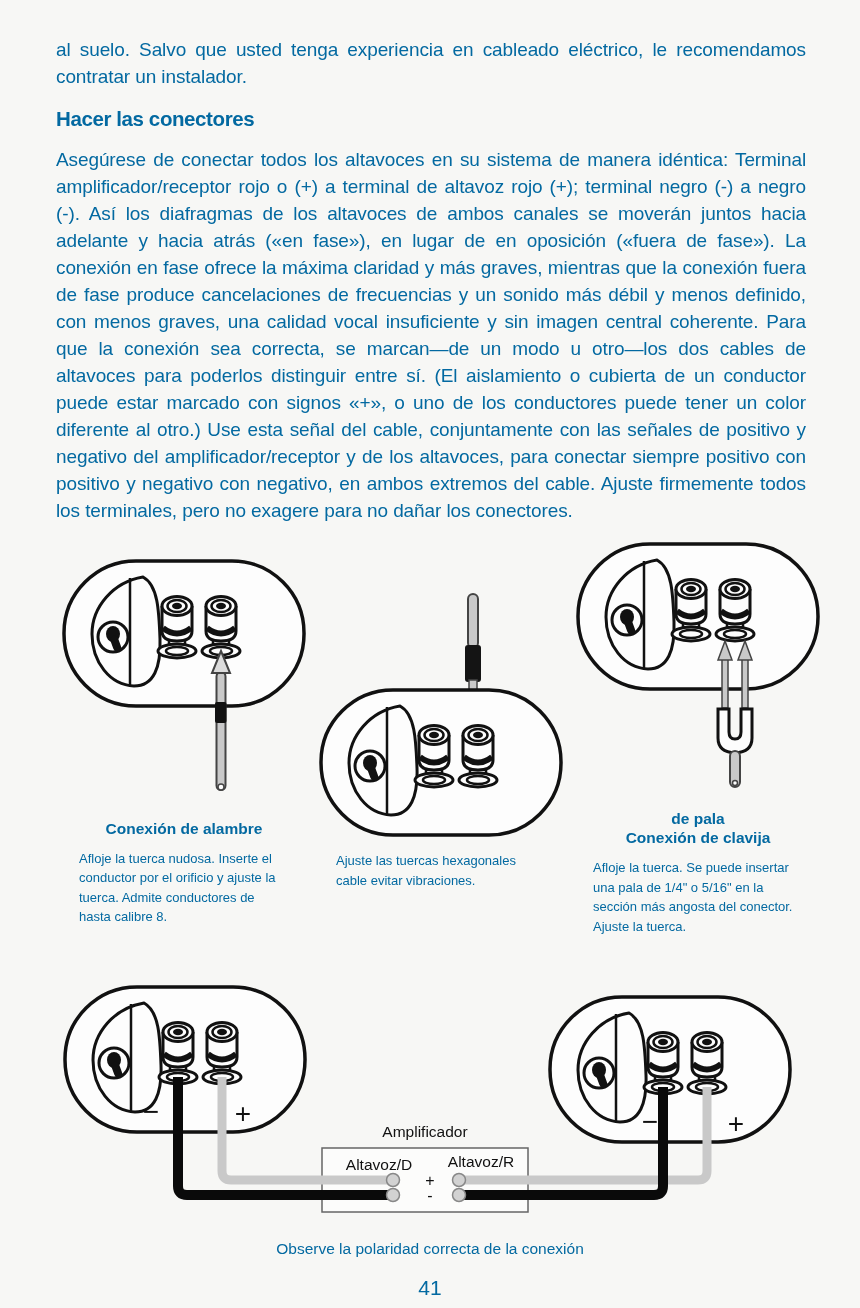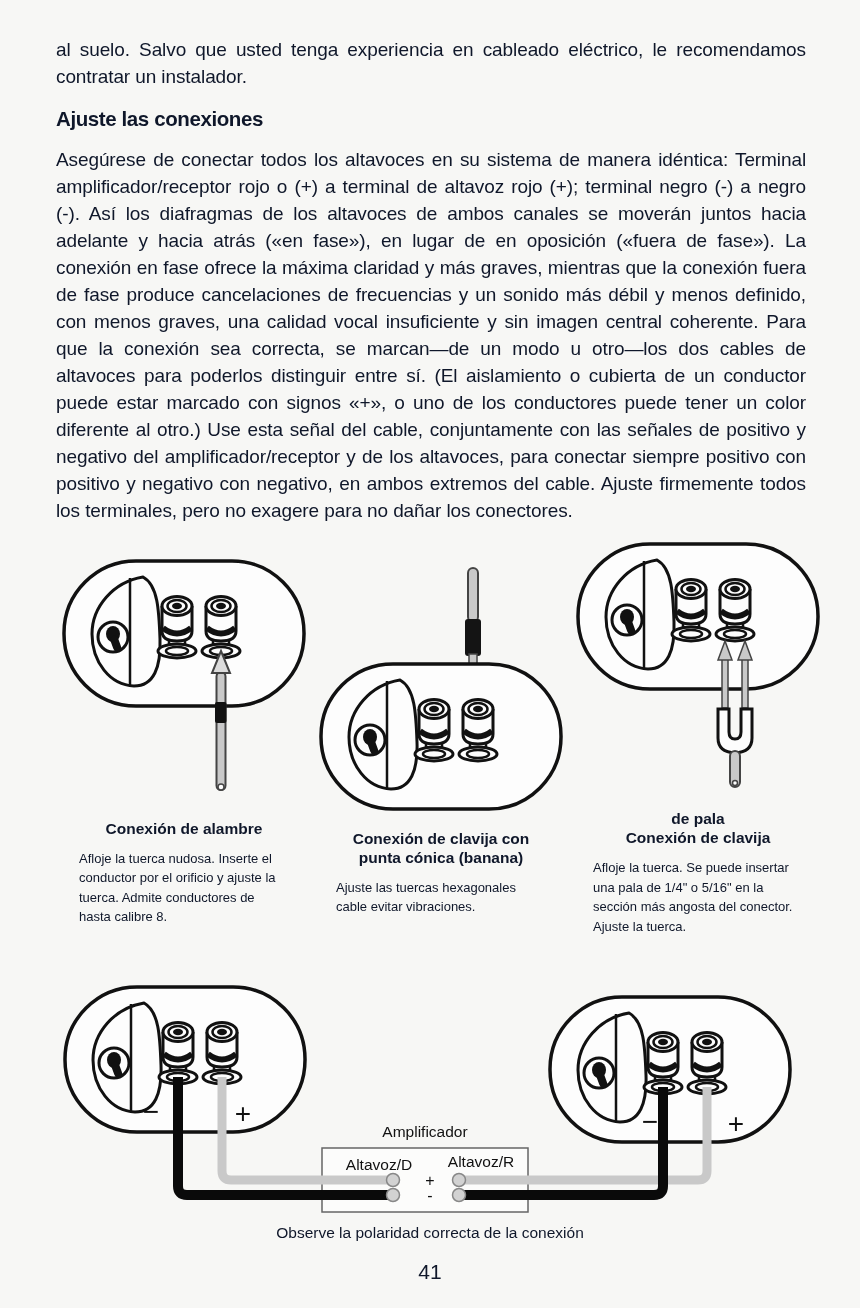--- a/index.html
+++ b/index.html
@@ -1,18 +1,18 @@
 <!DOCTYPE html>
 <html><head>
 <meta charset="utf-8">
 <style>
   html,body { margin:0; padding:0; background:#efefee; }
   .page {
     width:860px; height:1308px; box-sizing:border-box;
-    background:#f7f7f5; color:#0f172a;
+    background:#f7f7f5; color:#0369a1;
     font-family:"Liberation Sans","DejaVu Sans",sans-serif;
     position:relative; overflow:hidden;
     padding-top:36px;
   }
   .copy { padding:0 54px 0 56px; }
   .intro, .body-text {
     font-size:19px; line-height:27px; text-align:justify;
     letter-spacing:-0.1px; margin:0;
   }
   .heading {
@@ -21,21 +21,21 @@
   }
   .figures-row { display:flex; gap:5px; padding:0 34px 0 58px; margin-top:14px;align-items:center; }
   .fig-col { width:252px; }
   .fig-area { height:256px; display:flex; align-items:flex-end; justify-content:center; }
   .fig-caption { text-align:center; font-weight:bold; font-size:15.5px; line-height:19px; margin-top:15px; }
   .fig-caption span { display:block; }
   .fig-desc { font-size:13px; line-height:19.5px; margin-top:11px; padding:0 26px 0 21px; }
   .fig-desc p { margin:0 0 10px 0; }
   .wiring { margin-top:34px; }
   .wiring svg { display:block; }
-  .wiring-caption { text-align:center; font-size:15.5px; margin:4px 0 0 0; }
+  .wiring-caption { text-align:center; font-size:15.5px; margin:20px 0 0 0; }
   .page-number { text-align:center; font-size:21px; margin:18px 0 0 0; }
   svg text { font-family:"Liberation Sans","DejaVu Sans",sans-serif; fill:#111; }
   .defs-holder { position:absolute; width:0; height:0; overflow:hidden; }
 </style>
 </head>
 <body>
 
 <div class="page">
 
   <svg class="defs-holder" aria-hidden="true">
@@ -58,21 +58,21 @@
         <ellipse cx="54" cy="78" rx="7" ry="8" fill="#111"></ellipse>
         <rect x="50" y="80" width="8" height="16" rx="4" fill="#111" transform="rotate(-20 54 80)"></rect>
         <use href="#bpost" x="118" y="48"></use>
         <use href="#bpost" x="162" y="48"></use>
       </g>
     </defs>
   </svg>
 
   <div class="copy">
     <p class="intro">al suelo. Salvo que usted tenga experiencia en cableado eléctrico, le recomendamos contratar un instalador.</p>
-    <div class="heading">Ajuste las conexiones</div>
+    <div class="heading">Hacer las conectores</div>
     <p class="body-text">Asegúrese de conectar todos los altavoces en su sistema de manera idéntica: Terminal amplificador/receptor rojo o (+) a terminal de altavoz rojo (+); terminal negro (-) a negro (-). Así los diafragmas de los altavoces de ambos canales se moverán juntos hacia adelante y hacia atrás («en fase»), en lugar de en oposición («fuera de fase»). La conexión en fase ofrece la máxima claridad y más graves, mientras que la conexión fuera de fase produce cancelaciones de frecuencias y un sonido más débil y menos definido, con menos graves, una calidad vocal insuficiente y sin imagen central coherente. Para que la conexión sea correcta, se marcan—de un modo u otro—los dos cables de altavoces para poderlos distinguir entre sí. (El aislamiento o cubierta de un conductor puede estar marcado con signos «+», o uno de los conductores puede tener un color diferente al otro.) Use esta señal del cable, conjuntamente con las señales de positivo y negativo del amplificador/receptor y de los altavoces, para conectar siempre positivo con positivo y negativo con negativo, en ambos extremos del cable. Ajuste firmemente todos los terminales, pero no exagere para no dañar los conectores.</p>
   </div>
 
   <div class="figures-row">
 
     <div class="fig-col">
       <div class="fig-area">
         <svg width="250" height="248" viewBox="0 0 250 248">
           <use href="#panel"></use>
           <g>
@@ -97,24 +97,20 @@
           <g>
             <rect x="152" y="6" width="10" height="54" rx="5" fill="#c9c9c9" stroke="#444" stroke-width="2"></rect>
             <rect x="149" y="57" width="16" height="37" rx="3" fill="#141414"></rect>
             <rect x="153" y="92" width="8" height="12" fill="#c9c9c9" stroke="#444" stroke-width="1.5"></rect>
             <path d="M 157 104 Q 157 116 148 118" fill="none" stroke="#111" stroke-width="3"></path>
           </g>
           <g transform="translate(0,97)">
             <use href="#panel"></use>
           </g>
         </svg>
-      </div>
-      <div class="fig-caption">
-        <span>Conexión de clavija con</span>
-        <span>punta cónica (banana)</span>
       </div>
       <div class="fig-desc">
         <p>Ajuste las tuercas hexagonales cable evitar vibraciones.</p>
       </div>
     </div>
 
     <div class="fig-col">
       <div class="fig-area">
         <svg width="250" height="255" viewBox="0 0 250 255">
           <use href="#panel"></use>

